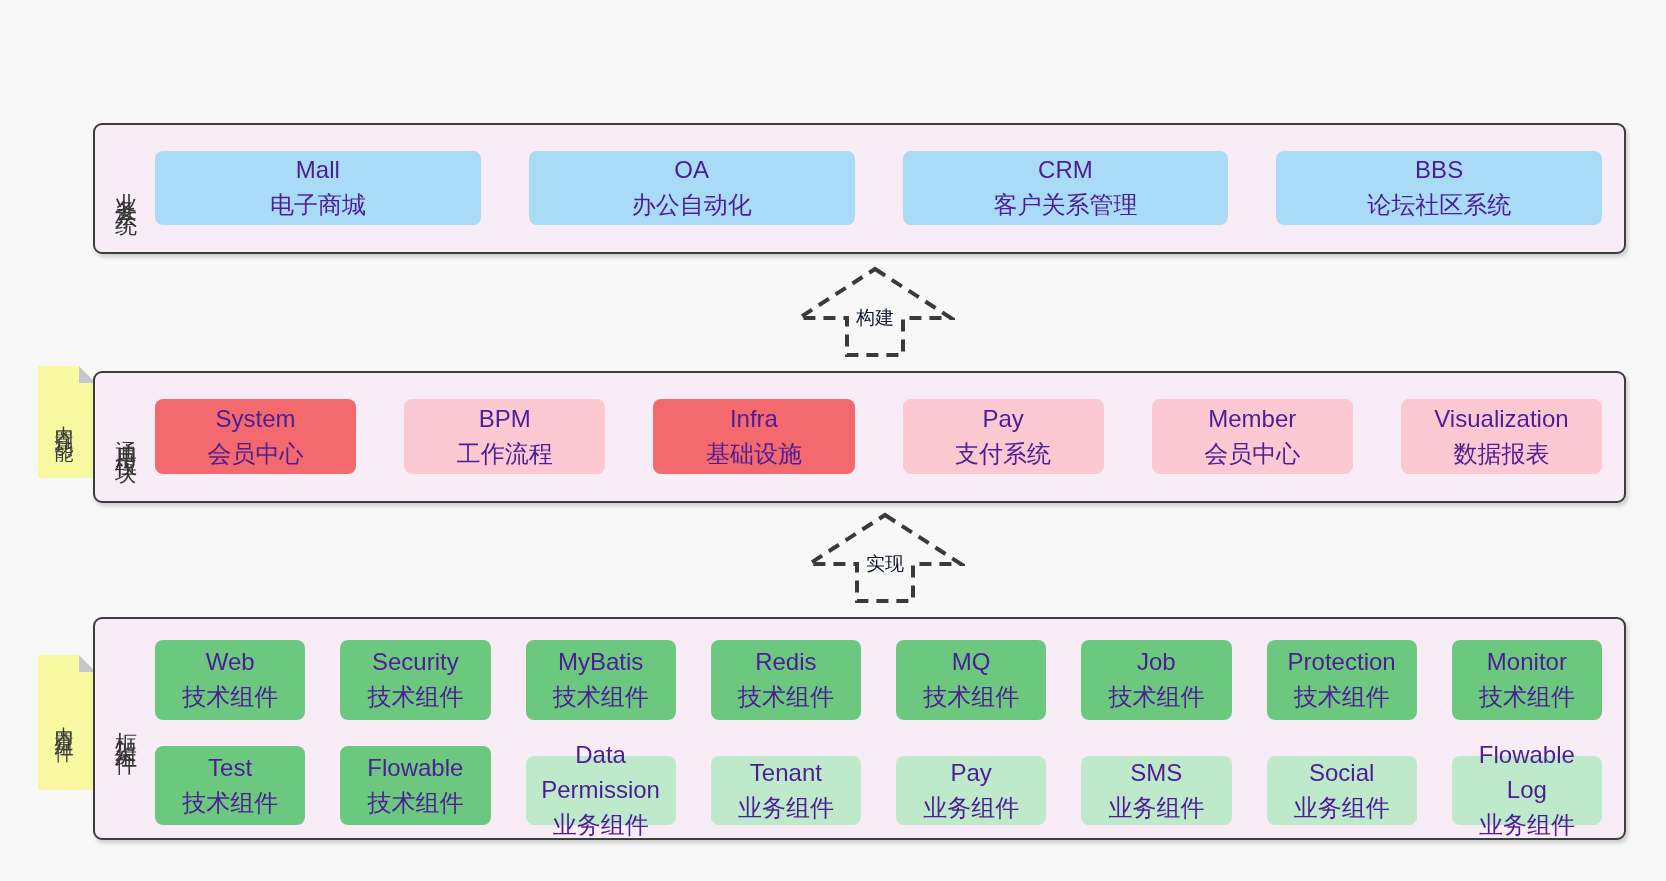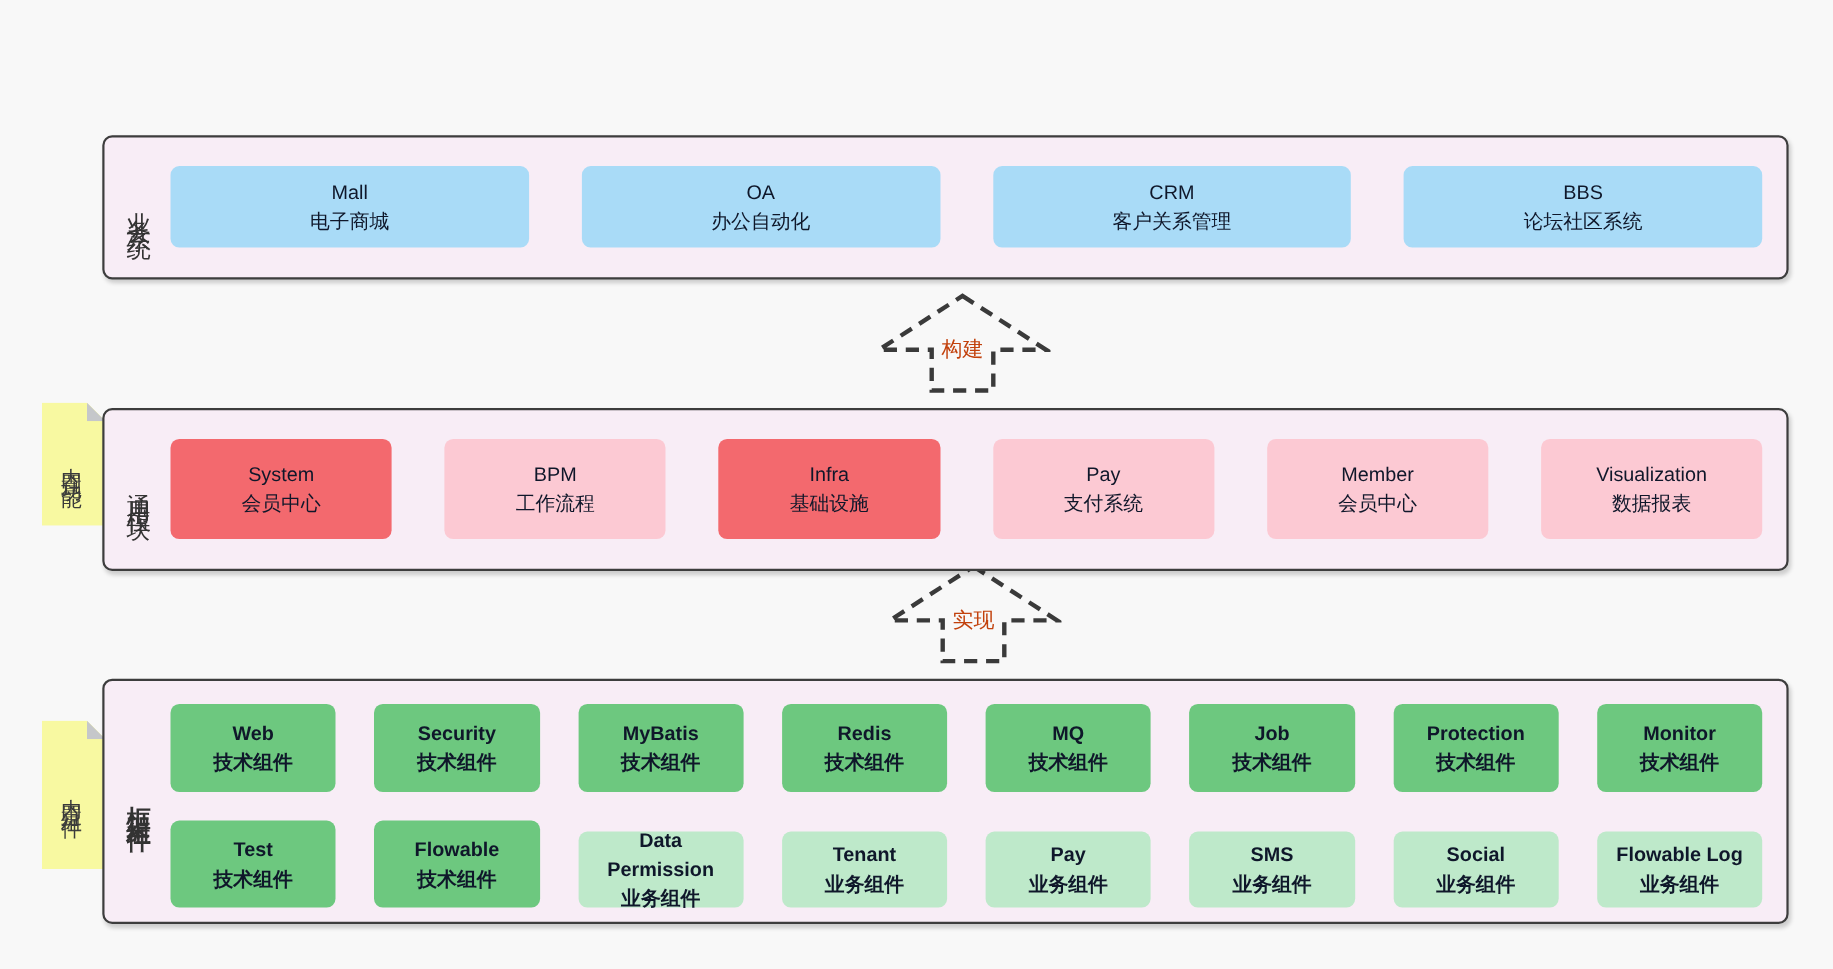--- a/index.html
+++ b/index.html
@@ -18,22 +18,22 @@
     position:absolute;
     left:93px;width:1533px;
     background:#f8edf6;
     border:2.5px solid #3d3d3d;
     border-radius:9px;
     box-shadow:2px 3px 4px rgba(0,0,0,0.18);
     z-index:2;
     box-sizing:border-box;
   }
   .layer-business{top:123px;height:131px;}
-  .layer-modules{top:371px;height:148px;}
-  .layer-components{top:617px;height:223px;font-weight:bold;}
+  .layer-modules{top:371px;height:132px;}
+  .layer-components{top:617px;height:223px;}
 
   .v-label{
     position:absolute;left:6px;top:0;bottom:0;width:50px;
     display:flex;align-items:center;justify-content:center;
     writing-mode:vertical-rl;text-orientation:upright;
     font-size:22px;letter-spacing:7px;color:#333;
     white-space:nowrap;
   }
 
   .boxes-row{
@@ -46,23 +46,23 @@
   }
   .grid-row.r1{top:21px;height:80px;}
   .grid-row.r2{top:127px;height:79px;}
 
   .box{
     flex:1;
     border-radius:8px;
     display:flex;flex-direction:column;
     align-items:center;justify-content:center;
     text-align:center;
-    font-size:18px;line-height:1.45;
+    font-size:24px;line-height:1.45;
     padding:2px 6px;box-sizing:border-box;
-    color:#0f172a;
+    color:#4c1d95;
   }
   .box.blue{background:#a9dbf7;}
   .box.red{background:#f3696e;}
   .box.pink{background:#fcc9d3;}
   .box.green{background:#6dc87f;}
   .box.green-light{background:#bee9ca;margin-top:10px;}
 
   
   .sticky-tab{
     position:absolute;left:38px;width:58px;
@@ -83,21 +83,21 @@
   
   .arrow{position:absolute;width:160px;height:92px;z-index:1;}
   .arrow-1{left:795px;top:266px;}
   .arrow-2{left:805px;top:512px;}
   .arrow svg{position:absolute;left:0;top:0;}
   .arrow-label{
     position:absolute;left:50%;top:52px;
     transform:translate(-50%,-50%);
     background:#f8f8f8;
     padding:2px 5px;
-    font-size:19px;color:#c2410c;
+    font-size:19px;color:#0f172a;
     white-space:nowrap;
   }
 </style>
 </head>
 <body>
 
 <div class="page">
 
   <div class="sticky-tab tab-modules">
     <svg class="fold" width="17" height="17" viewBox="0 0 17 17">

